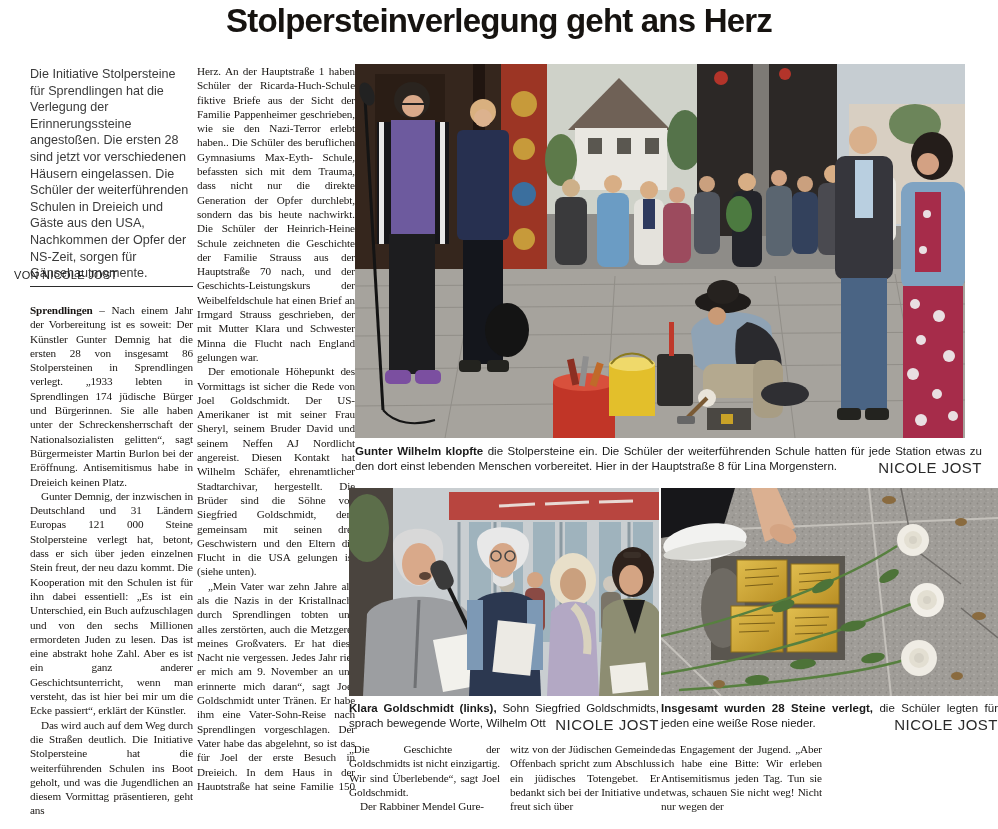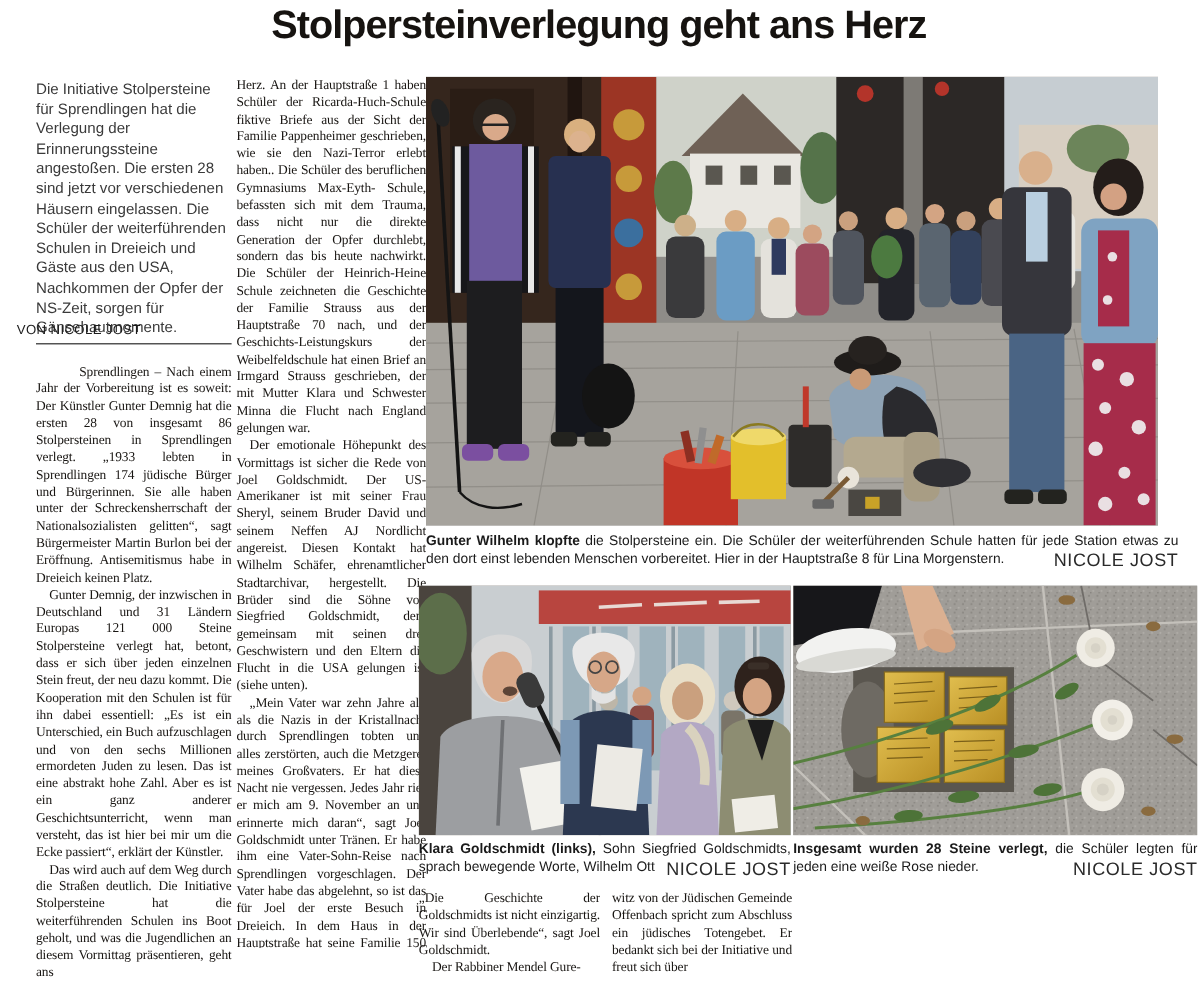--- a/index.html
+++ b/index.html
@@ -19,21 +19,21 @@
     font-size:11px; font-weight:400; letter-spacing:0.3px; color:#1c1c1c; }
   .byline-rule { position:absolute; left:30px; top:286px; width:163px;
     border-top:1.6px solid #2b2b2b; height:0; }
   .bodycol {
     position:absolute; font-family:"Liberation Serif", serif;
     font-size:11.2px; line-height:14.3px; letter-spacing:-0.1px;
     text-align:justify; color:#181512; overflow:hidden;
   }
   .bodycol p { margin:0; }
   .bodycol p + p { text-indent:11px; }
-  .lead { font-weight:400;margin-left:36px; }
+  .lead { font-weight:700; }
   #col1 { left:30px;  top:303px; width:163px; height:526px; }
   #col2 { left:197px; top:64px;  width:158px; height:726px; }
   #col3 { left:349px; top:742px; width:151px; height:88px; }
   #col4 { left:510px; top:742px; width:150px; height:88px; }
   #col5 { left:661px; top:742px; width:161px; height:88px; }
   #col6 { left:838px; top:742px; width:160px; height:88px; }
   .photo { position:absolute; overflow:hidden; background:#9a9792; }
   #photo-main  { left:355px; top:64px;  width:610px; height:374px; }
   #photo-left  { left:349px; top:488px; width:310px; height:208px; }
   #photo-right { left:661px; top:488px; width:337px; height:208px; }
@@ -399,14 +399,17 @@
     <span class="credit">NICOLE JOST</span>
   </div>
 
   <div class="bodycol" id="col3">
     <p>„Die Geschichte der Goldschmidts ist nicht einzigartig. Wir sind Überlebende“, sagt Joel Goldschmidt.</p>
     <p>Der Rabbiner Mendel Gure-</p>
   </div>
   <div class="bodycol" id="col4">
     <p>witz von der Jüdischen Gemeinde Offenbach spricht zum Abschluss ein jüdisches Totengebet. Er bedankt sich bei der Initiative und freut sich über</p>
   </div>
+  <div class="bodycol" id="col5">
+    <p>das Engagement der Jugend. „Aber ich habe eine Bitte: Wir erleben Antisemitismus jeden Tag. Tun sie etwas, schauen Sie nicht weg! Nicht nur wegen der</p>
+  </div>
 
 </div>
 
 </body></html>

